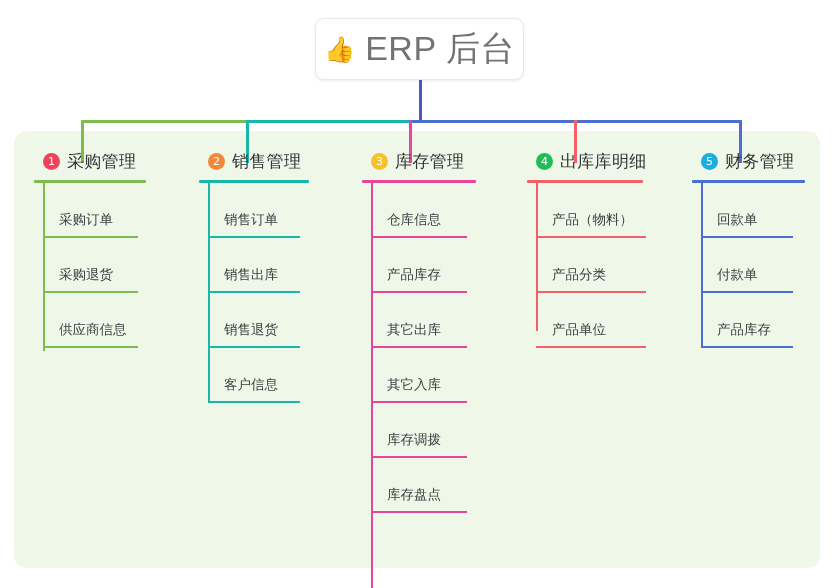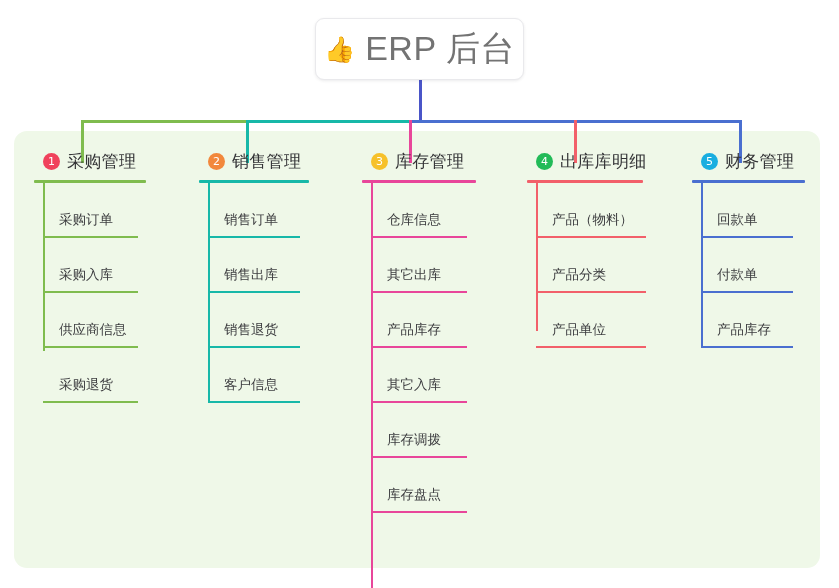--- a/index.html
+++ b/index.html
@@ -123,29 +123,25 @@
           <span class="col-title">采购管理</span>
         </div>
         <div class="head-rule" style="background: rgb(127, 188, 78); width: 112px;"></div>
         <div class="leaves" style="height: 168px;">
           <div class="spine" style="background: rgb(127, 188, 78);"></div>
           <div class="leaf">
             <span class="leaf-text">采购订单</span>
             <div class="leaf-rule" style="background: rgb(127, 188, 78); width: 95px;"></div>
           </div>
           <div class="leaf">
-            <span class="leaf-text">采购入库</span>
+            <span class="leaf-text">采购退货</span>
             <div class="leaf-rule" style="background: rgb(127, 188, 78); width: 95px;"></div>
           </div>
           <div class="leaf">
             <span class="leaf-text">供应商信息</span>
-            <div class="leaf-rule" style="background: rgb(127, 188, 78); width: 95px;"></div>
-          </div>
-          <div class="leaf">
-            <span class="leaf-text">采购退货</span>
             <div class="leaf-rule" style="background: rgb(127, 188, 78); width: 95px;"></div>
           </div>
         </div>
       </div>
       <div class="col" style="left: 199px; top: 148px; width: 150px;">
         <div class="col-head">
           <span class="badge" style="background: rgb(242, 136, 60);">2</span>
           <span class="col-title">销售管理</span>
         </div>
         <div class="head-rule" style="background: rgb(23, 184, 168); width: 110px;"></div>
@@ -175,25 +171,25 @@
           <span class="col-title">库存管理</span>
         </div>
         <div class="head-rule" style="background: rgb(232, 70, 154); width: 114px;"></div>
         <div class="leaves" style="height: 470px;">
           <div class="spine" style="background: rgb(232, 70, 154);"></div>
           <div class="leaf">
             <span class="leaf-text">仓库信息</span>
             <div class="leaf-rule" style="background: rgb(232, 70, 154); width: 96px;"></div>
           </div>
           <div class="leaf">
+            <span class="leaf-text">产品库存</span>
+            <div class="leaf-rule" style="background: rgb(232, 70, 154); width: 96px;"></div>
+          </div>
+          <div class="leaf">
             <span class="leaf-text">其它出库</span>
-            <div class="leaf-rule" style="background: rgb(232, 70, 154); width: 96px;"></div>
-          </div>
-          <div class="leaf">
-            <span class="leaf-text">产品库存</span>
             <div class="leaf-rule" style="background: rgb(232, 70, 154); width: 96px;"></div>
           </div>
           <div class="leaf">
             <span class="leaf-text">其它入库</span>
             <div class="leaf-rule" style="background: rgb(232, 70, 154); width: 96px;"></div>
           </div>
           <div class="leaf">
             <span class="leaf-text">库存调拨</span>
             <div class="leaf-rule" style="background: rgb(232, 70, 154); width: 96px;"></div>
           </div>

